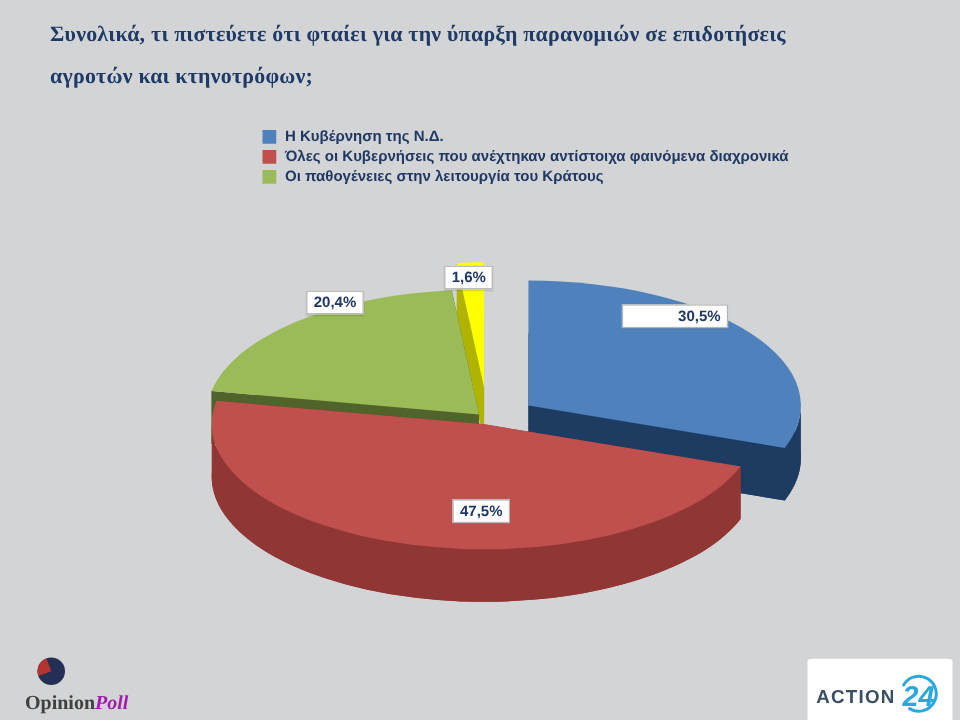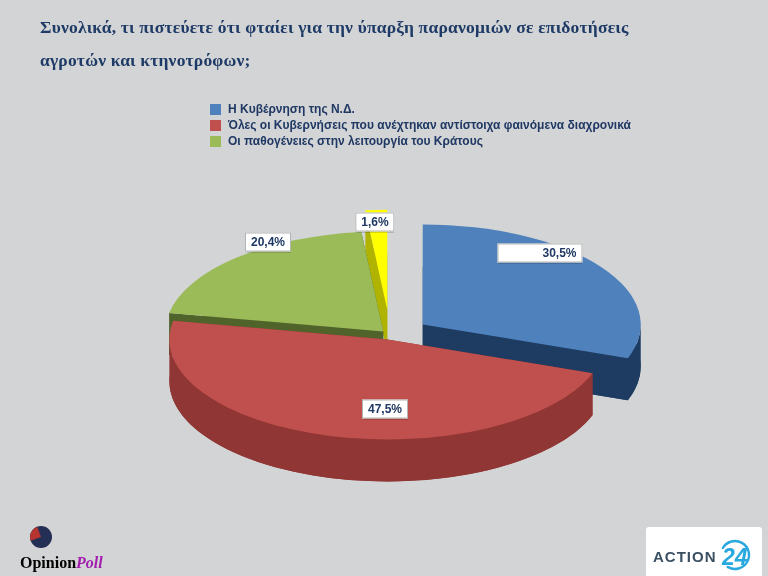--- a/index.html
+++ b/index.html
@@ -26,21 +26,21 @@
                box-shadow:0 1px 1px rgba(0,0,0,.15); }
   .pl0 { left:540px; top:253px;padding-left:44px; }
   .pl1 { left:385px; top:409px; }
   .pl2 { left:268px; top:242px; }
   .pl3 { left:375px; top:208px;margin-top:14px; }
 
   .op-logo { position:absolute; left:20px; top:525px; z-index:5; }
   .op-circle { position:absolute; left:9px; top:0; }
   .op-text { position:absolute; left:0; top:29px; font-family:"Liberation Serif", serif;
              font-weight:bold; font-size:16px; white-space:nowrap; }
-  .op-word1 { color:#000000; }
+  .op-word1 { color:#404040; }
   .op-word2 { color:#a21caf;font-style:italic; }
 
   .a24-box { position:absolute; left:646px; top:527px; width:116px; height:58px;
              background:#ffffff; border-radius:3px; z-index:5;
              display:flex; align-items:center; justify-content:center; }
 </style>
 </head>
 <body>
 
 <div class="slide">

